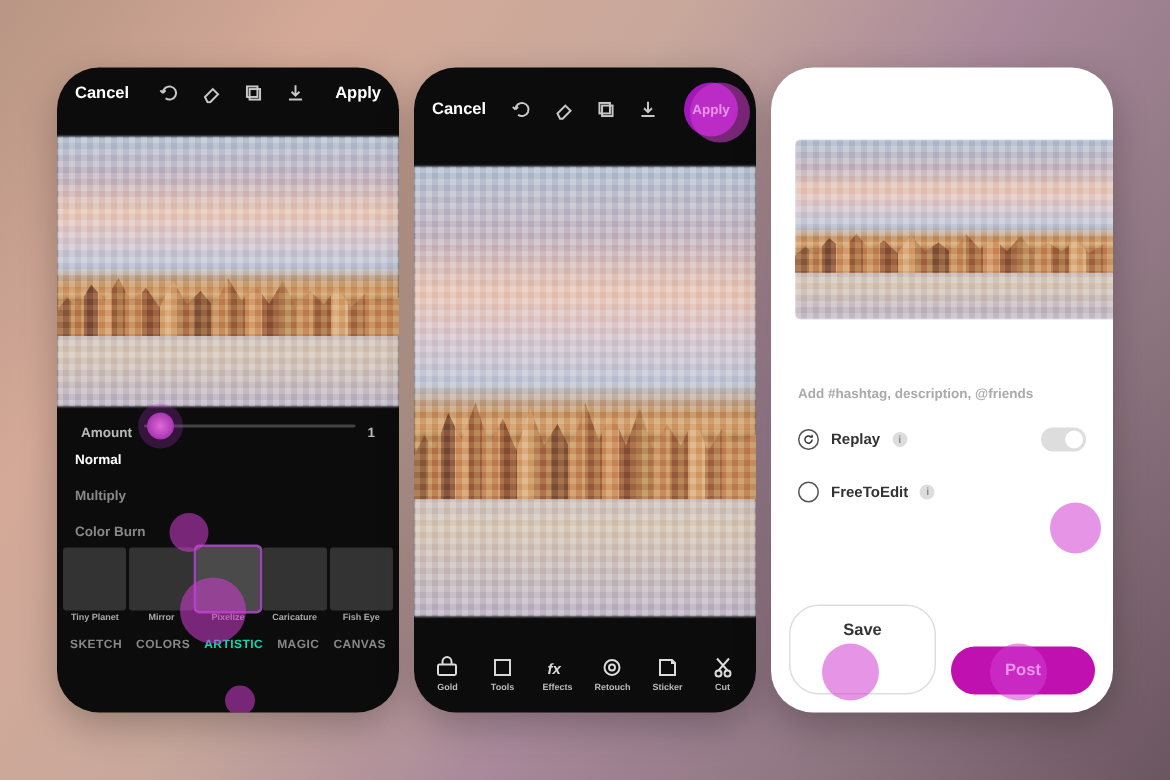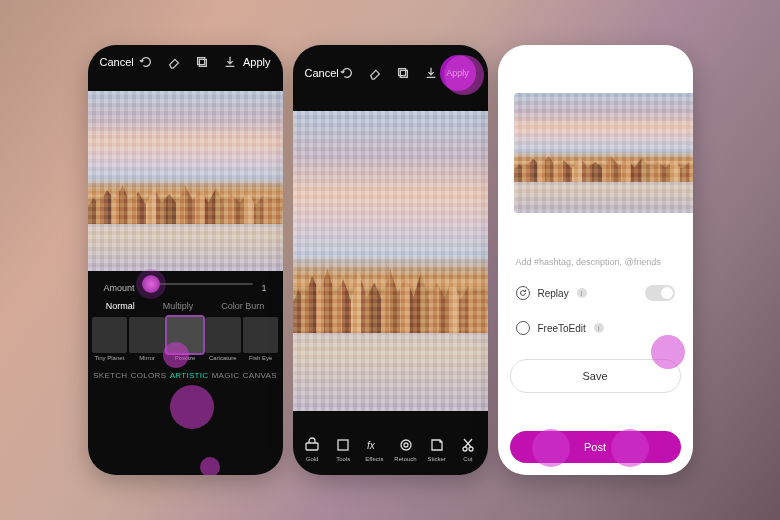--- a/index.html
+++ b/index.html
@@ -3,23 +3,24 @@
 <meta charset="utf-8">
 <style>
   * { margin:0; padding:0; box-sizing:border-box; font-family: -apple-system, Helvetica, Arial, sans-serif; }
   body {
     width:780px; height:520px;
     background: linear-gradient(125deg, #b89584 0%, #d4a998 20%, #c8a89b 40%, #a8889a 60%, #8d7580 80%, #6b5560 100%);
     display:flex; align-items:center; justify-content:center; gap:10px;
     overflow:hidden;
   }
   .phone {
-    width:195px; height:430px; border-radius:28px;
+    width:228px; height:430px; border-radius:28px;
     overflow:hidden; position:relative;
     box-shadow: 0 8px 24px rgba(0,0,0,0.25);
+    font-weight: bold;
   }
   .dark { background:#0c0c0c; color:#fff; }
   .light { background:#fff; color:#333; }
 
   
   .topbar { display:flex; align-items:center; justify-content:space-between; padding:10px 12px 6px; font-size:11px; }
   .topbar .tools { display:flex; gap:14px; opacity:.9; }
   .tool-ico { width:14px; height:14px; display:flex; align-items:center; justify-content:center; }
   .tool-ico svg { stroke:#ddd; fill:none; stroke-width:1.5; }
 
@@ -51,21 +52,21 @@
         #d09868 55% 60%, #986040 60% 65%, #b88858 65% 70%, #c89060 70% 75%,
         #a87048 75% 80%, #d8a878 80% 85%, #b07850 85% 90%, #c89060 90% 100%);
     clip-path: polygon(0 60%, 3% 40%, 6% 55%, 10% 20%, 14% 45%, 18% 10%, 22% 50%, 26% 25%, 30% 55%, 34% 15%, 38% 50%, 42% 30%, 46% 55%, 50% 10%, 54% 45%, 58% 20%, 62% 50%, 66% 15%, 70% 55%, 74% 30%, 78% 50%, 82% 25%, 86% 55%, 90% 35%, 94% 50%, 100% 40%, 100% 100%, 0 100%);
   }
 
   
   .slider-row { display:flex; gap:8px; padding:12px 16px 4px; font-size:9px; color:#bbb; }
   .slider-track { flex:1; height:2px; background:#444; position:relative; border-radius:2px; }
   .slider-knob { position:absolute; top:50%; left:8%; transform:translate(-50%,-50%); width:18px; height:18px; border-radius:50%; background:radial-gradient(circle,#e068d8,#9020a0); box-shadow:0 0 0 6px rgba(176,48,200,.25); }
 
-  .blend-tabs { display:flex; gap:28px; justify-content:center; font-size:9px; color:#888; padding:4px 12px 6px; }
+  .blend-tabs { display:flex; gap:14px; justify-content:center; font-size:9px; color:#888; padding:4px 12px 6px;flex-direction:column; }
   .blend-tabs .active { color:#fff; }
 
   .thumbs { display:flex; gap:2px; padding:0 4px; }
   .thumb { flex:1; position:relative; }
   .thumb .tbox { width:100%; aspect-ratio:1/1; border-radius:2px; overflow:hidden; background:#333; position:relative; }
   .thumb .tlabel { font-size:6px; color:#aaa; text-align:center; padding:2px 0; overflow:hidden; white-space:nowrap; }
   .thumb.sel .tbox { outline:2px solid #a030c0; }
 
   .cat-tabs { display:flex; justify-content:space-around; font-size:8px; color:#888; padding:8px 4px; letter-spacing:.3px; }
   .cat-tabs .active { color:#0dd8b0; }
@@ -77,21 +78,21 @@
 
   
   .light .canvas3 { margin:48px 16px 8px; border-radius:4px; overflow:hidden; height:120px; position:relative; }
   .desc { font-size:9px; color:#aaa; padding:36px 18px 8px; }
   .optrow { display:flex; align-items:center; gap:8px; padding:10px 18px; font-size:10px; color:#333; }
   .info-dot { width:10px; height:10px; border-radius:50%; background:#ddd; font-size:7px; color:#888; display:flex; align-items:center; justify-content:center; }
   .ring { width:14px; height:14px; border:1.5px solid #555; border-radius:50%; display:flex; align-items:center; justify-content:center; }
   .toggle { margin-left:auto; width:30px; height:16px; background:#ddd; border-radius:10px; position:relative; }
   .toggle::after { content:""; position:absolute; right:2px; top:2px; width:12px; height:12px; border-radius:50%; background:#fff; }
 
-  .btnrow { position:absolute; bottom:12px; left:12px; right:12px; display:flex; gap:10px;flex-direction:column; }
+  .btnrow { position:absolute; bottom:12px; left:12px; right:12px; display:flex; gap:10px; }
   .btn { flex:1; text-align:center; padding:10px 0; border-radius:20px; font-size:11px; }
   .btn.save { background:#fff; border:1px solid #ddd; color:#333; }
   .btn.post { background:#c010b0; color:#fff;margin-top:28px; }
 
   
   .hl { position:absolute; border-radius:50%; background:rgba(210,60,210,.55); pointer-events:none; }
 
   .apply-btn { width:36px; height:36px; border-radius:50%; background:#a018b8; display:flex; align-items:center; justify-content:center; font-size:9px; }
 
   .thumb-sky { background:linear-gradient(180deg,#c8b8c8 0%,#d8a878 50%,#c0b8c8 100%); }

